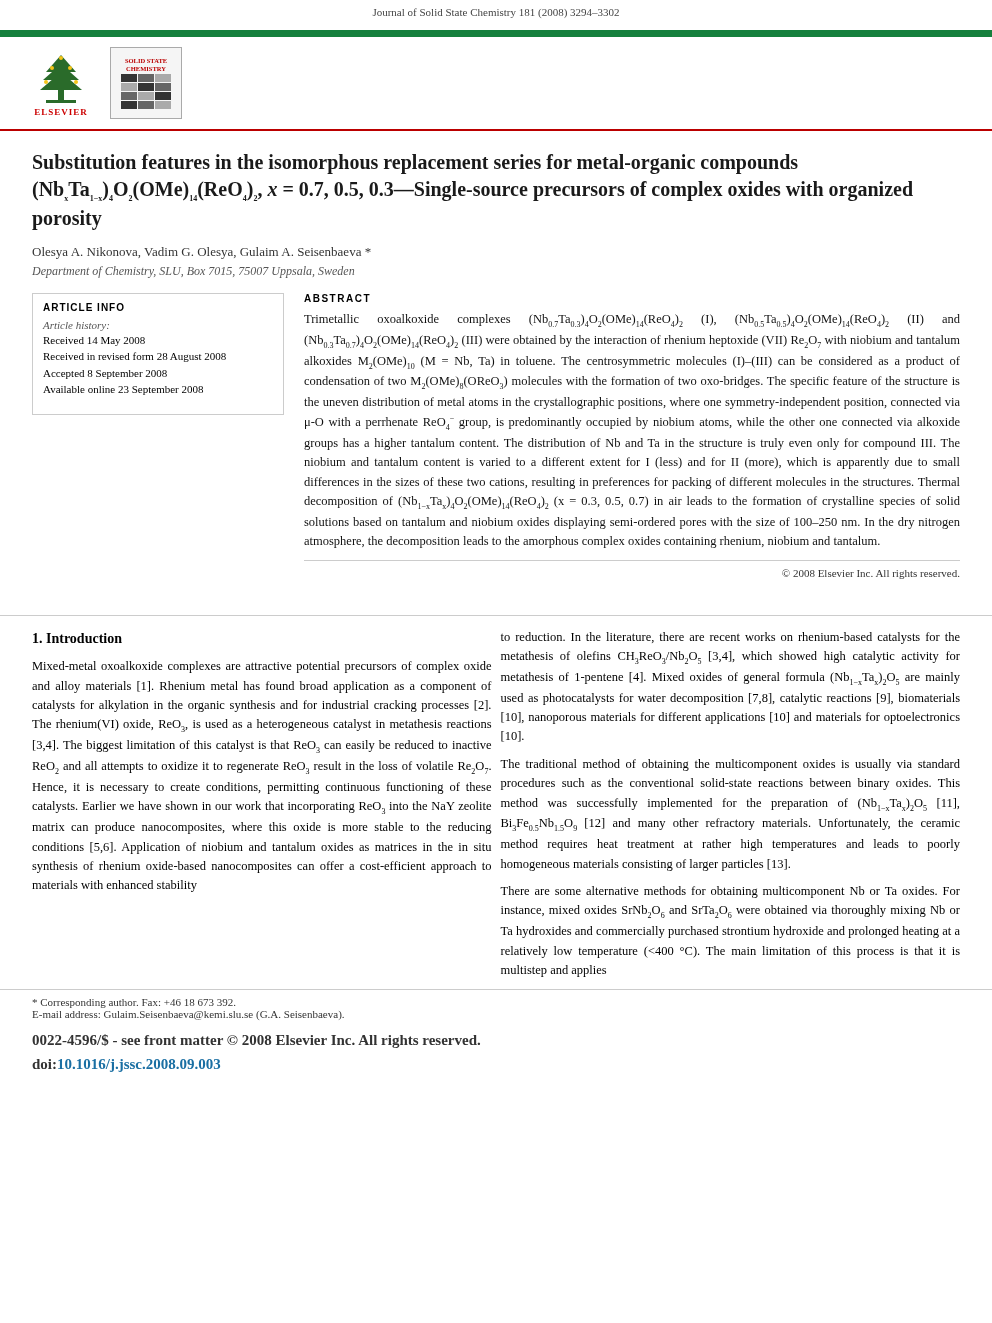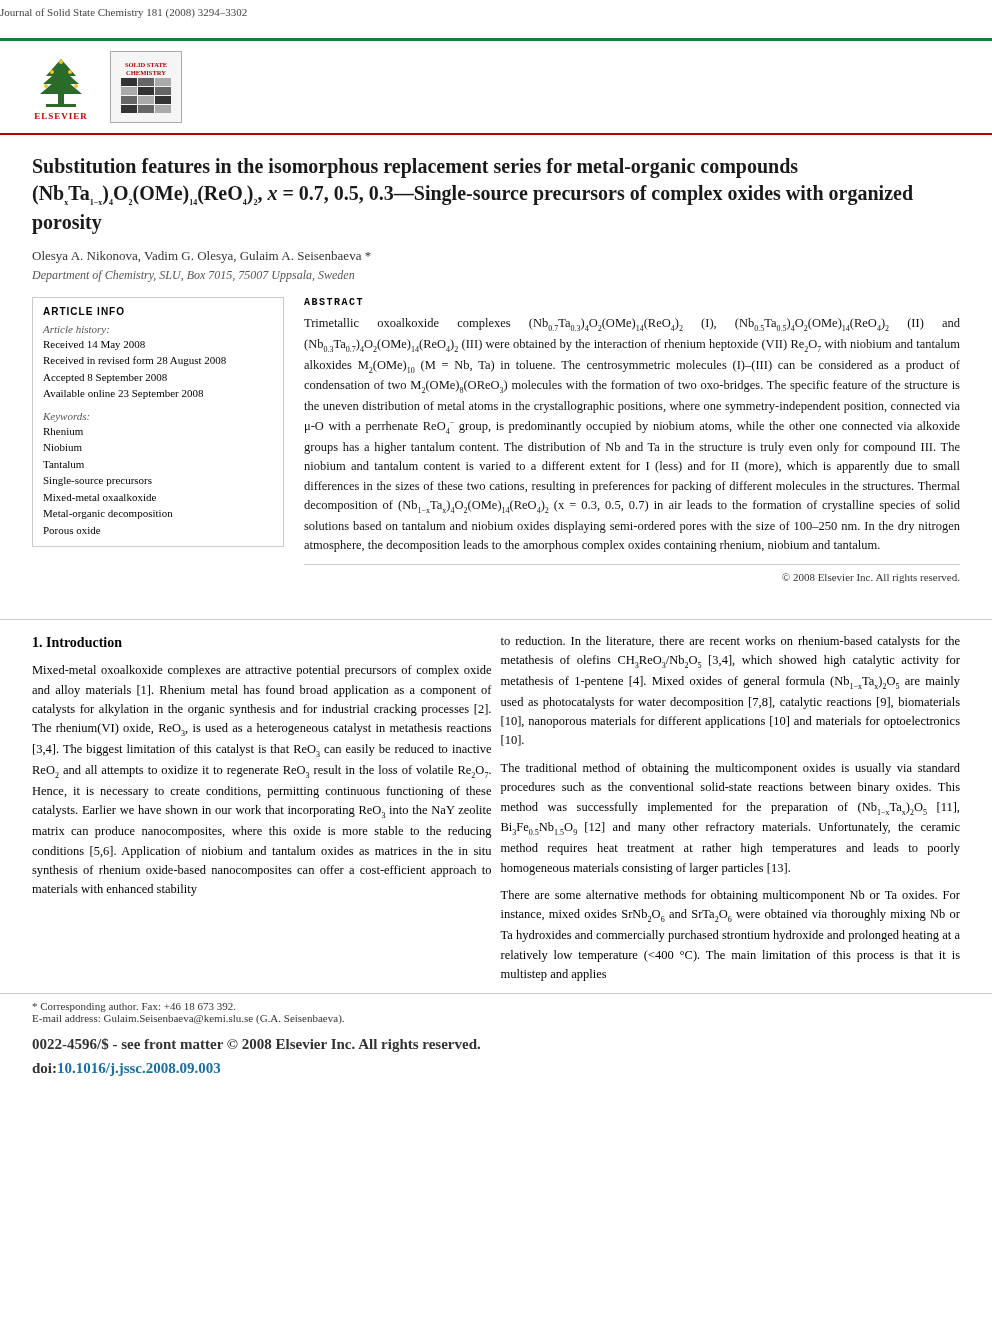--- a/index.html
+++ b/index.html
@@ -7,24 +7,25 @@
       font-family: 'Times New Roman', Times, serif;
       background: #fff;
       width: 992px;
       min-height: 1323px;
       font-size: 13px;
       color: #000;
     }
 
     
     .top-bar {
+      text-align: center;
       font-size: 11px;
       color: #444;
-      padding: 6px 0 20px 0;
-      border-bottom: 3px solid #15803d;
+      padding: 6px 0 12px 0;
+      border-bottom: 7px solid #15803d;
     }
 
     
     .journal-header {
       display: flex;
       align-items: center;
       padding: 10px 16px;
       border-bottom: 2px solid #b00;
       position: relative;
     }
@@ -190,21 +191,21 @@
       line-height: 1.5;
     }
 
     
     .abstract-section {}
     .abstract-title {
       font-size: 10px;
       font-weight: bold;
       letter-spacing: 1.5px;
       text-transform: uppercase;
-      font-family: Liberation Mono, monospace;
+      font-family: Liberation Sans, sans-serif;
       margin-bottom: 6px;
     }
     .abstract-text {
       font-size: 12.5px;
       line-height: 1.55;
       text-align: justify;
       color: #111;
     }
 
     
@@ -341,32 +342,20 @@
     <div class="col-left">
       <div class="article-info-box">
         <div class="info-section-title">ARTICLE INFO</div>
         <div class="info-label">Article history:</div>
         <div class="info-dates">
           <div>Received 14 May 2008</div>
           <div>Received in revised form 28 August 2008</div>
           <div>Accepted 8 September 2008</div>
           <div>Available online 23 September 2008</div>
         </div>
-        <div class="keywords-section">
-          <div class="info-label">Keywords:</div>
-          <div id="keywords-list">
-              <div class="keyword-item">Rhenium</div>
-              <div class="keyword-item">Niobium</div>
-              <div class="keyword-item">Tantalum</div>
-              <div class="keyword-item">Single-source precursors</div>
-              <div class="keyword-item">Mixed-metal oxaalkoxide</div>
-              <div class="keyword-item">Metal-organic decomposition</div>
-              <div class="keyword-item">Porous oxide</div>
-            </div>
-        </div>
       </div>
     </div>
 
     <div class="col-right">
       <div class="abstract-section">
         <div class="abstract-title">ABSTRACT</div>
         <div class="abstract-text">
           Trimetallic oxoalkoxide complexes (Nb<sub>0.7</sub>Ta<sub>0.3</sub>)<sub>4</sub>O<sub>2</sub>(OMe)<sub>14</sub>(ReO<sub>4</sub>)<sub>2</sub> (I), (Nb<sub>0.5</sub>Ta<sub>0.5</sub>)<sub>4</sub>O<sub>2</sub>(OMe)<sub>14</sub>(ReO<sub>4</sub>)<sub>2</sub> (II) and (Nb<sub>0.3</sub>Ta<sub>0.7</sub>)<sub>4</sub>O<sub>2</sub>(OMe)<sub>14</sub>(ReO<sub>4</sub>)<sub>2</sub> (III) were obtained by the interaction of rhenium heptoxide (VII) Re<sub>2</sub>O<sub>7</sub> with niobium and tantalum alkoxides M<sub>2</sub>(OMe)<sub>10</sub> (M = Nb, Ta) in toluene. The centrosymmetric molecules (I)–(III) can be considered as a product of condensation of two M<sub>2</sub>(OMe)<sub>8</sub>(OReO<sub>3</sub>) molecules with the formation of two oxo-bridges. The specific feature of the structure is the uneven distribution of metal atoms in the crystallographic positions, where one symmetry-independent position, connected via μ-O with a perrhenate ReO<sub>4</sub><sup>−</sup> group, is predominantly occupied by niobium atoms, while the other one connected via alkoxide groups has a higher tantalum content. The distribution of Nb and Ta in the structure is truly even only for compound III. The niobium and tantalum content is varied to a different extent for I (less) and for II (more), which is apparently due to small differences in the sizes of these two cations, resulting in preferences for packing of different molecules in the structures. Thermal decomposition of (Nb<sub>1−x</sub>Ta<sub>x</sub>)<sub>4</sub>O<sub>2</sub>(OMe)<sub>14</sub>(ReO<sub>4</sub>)<sub>2</sub> (x = 0.3, 0.5, 0.7) in air leads to the formation of crystalline species of solid solutions based on tantalum and niobium oxides displaying semi-ordered pores with the size of 100–250 nm. In the dry nitrogen atmosphere, the decomposition leads to the amorphous complex oxides containing rhenium, niobium and tantalum.
         </div>
         <div class="copyright-line">© 2008 Elsevier Inc. All rights reserved.</div>

